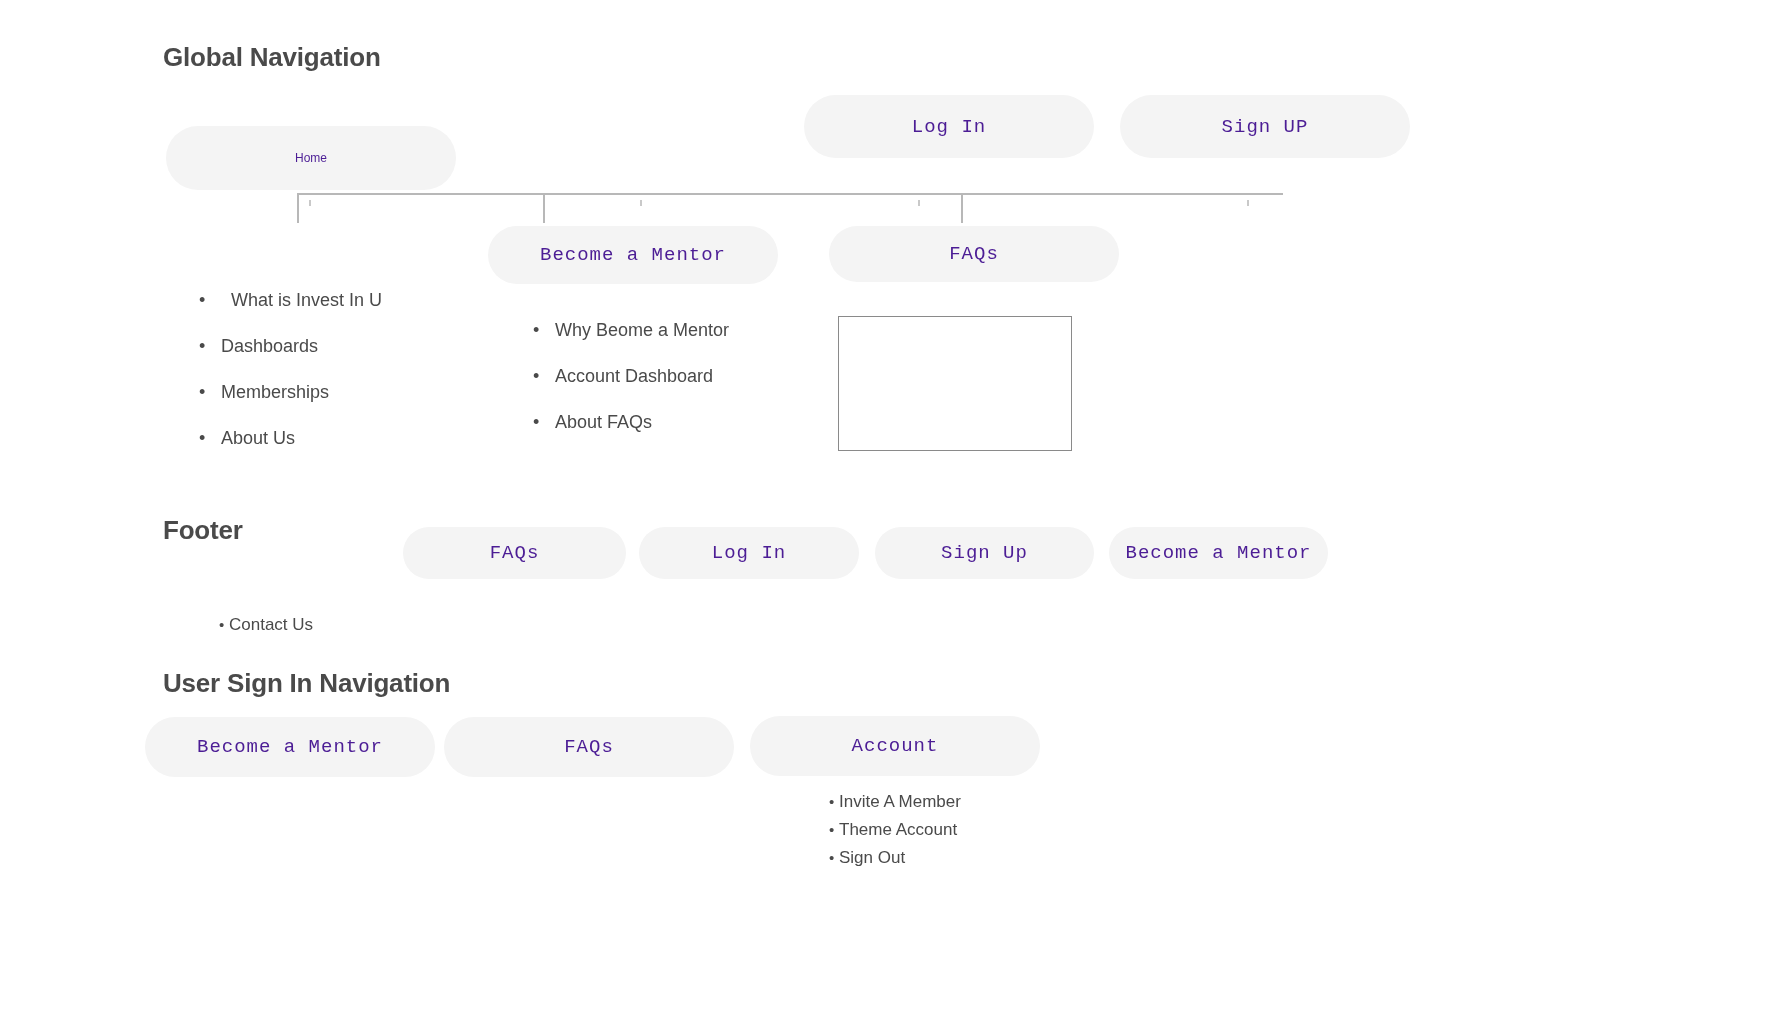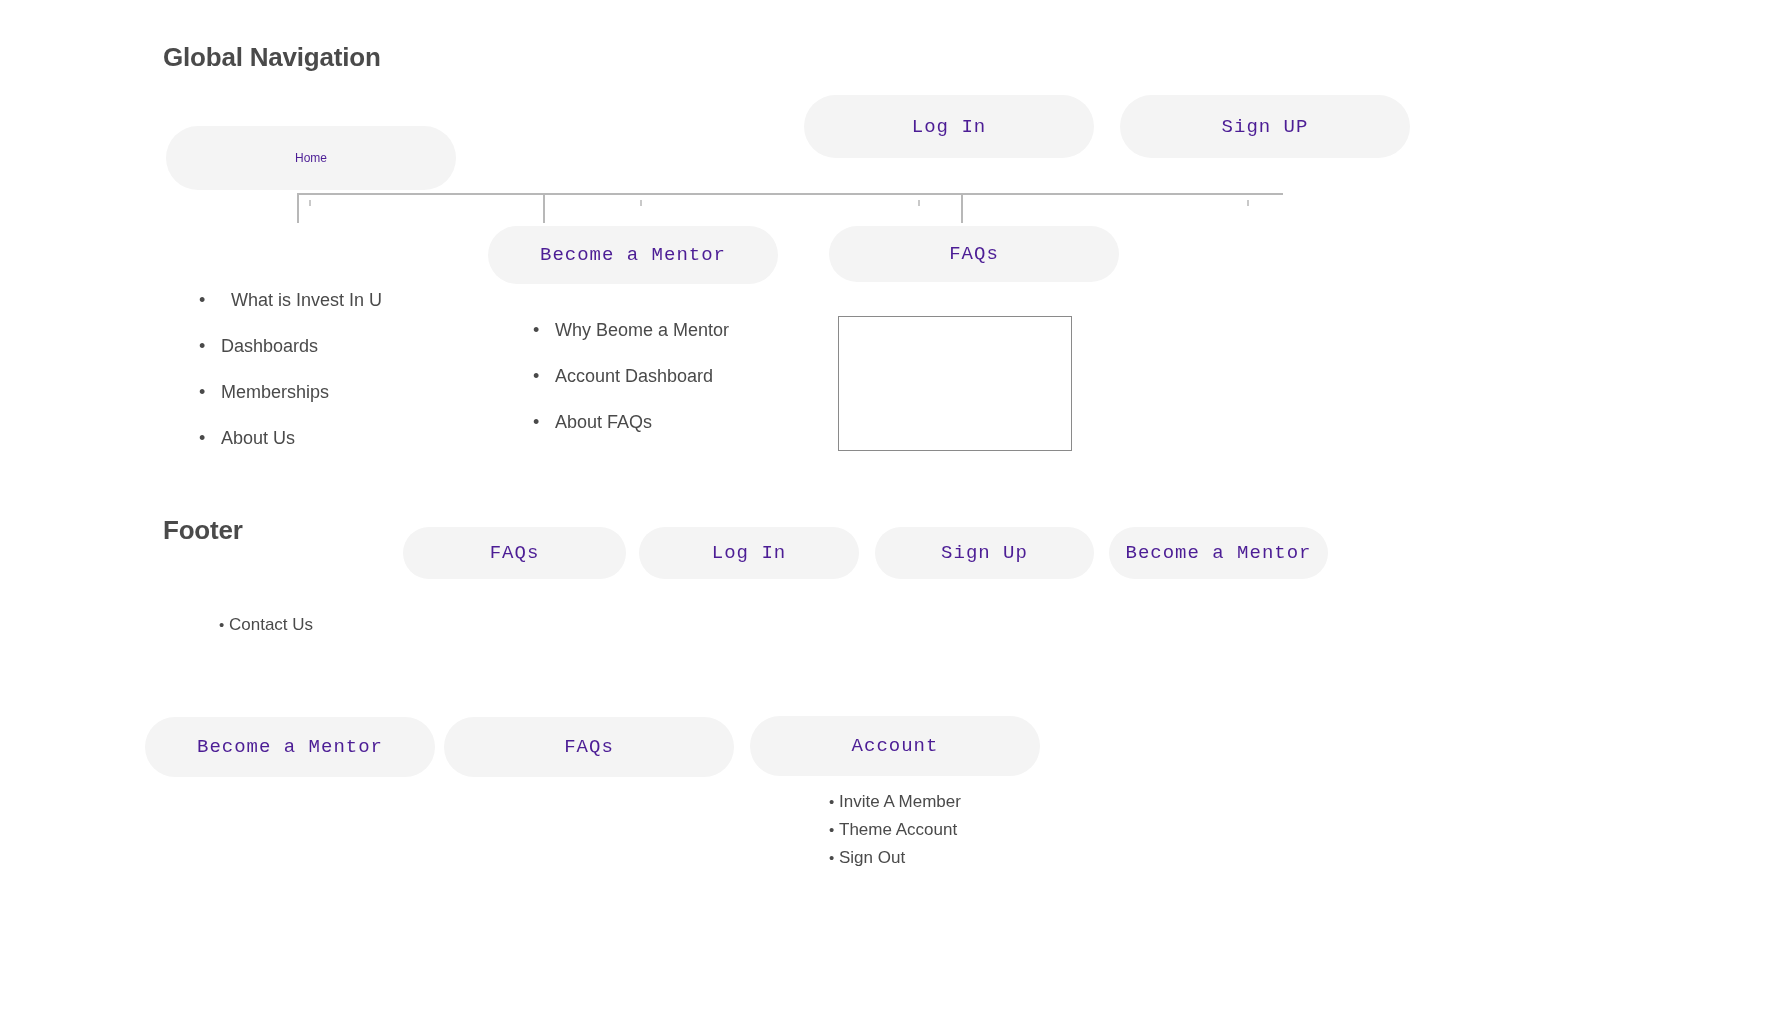--- a/index.html
+++ b/index.html
@@ -165,20 +165,21 @@
 
   <div class="pill" style="left:1109px; top:527px; width:219px; height:52px;">Become a Mentor</div>
 
   <ul class="bullet-list tight" style="left:219px; top:615px;">
     <li>
       <span class="dot">•</span>
       <span>Contact Us</span>
     </li>
   </ul>
 
+  <div class="section-title" style="left:163px; top:668px;">User Sign In Navigation</div>
 
   <div class="pill" style="left:145px; top:717px; width:290px; height:60px;">Become a Mentor</div>
 
   <div class="pill" style="left:444px; top:717px; width:290px; height:60px;">FAQs</div>
 
   <div class="pill" style="left:750px; top:716px; width:290px; height:60px;text-align:right;">Account</div>
 
   <ul class="bullet-list tight" style="left:829px; top:792px;">
     <li>
       <span class="dot">•</span>

